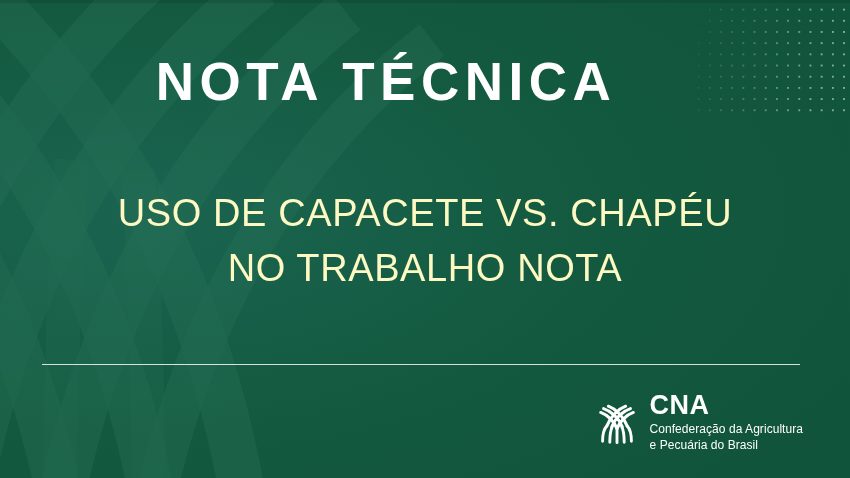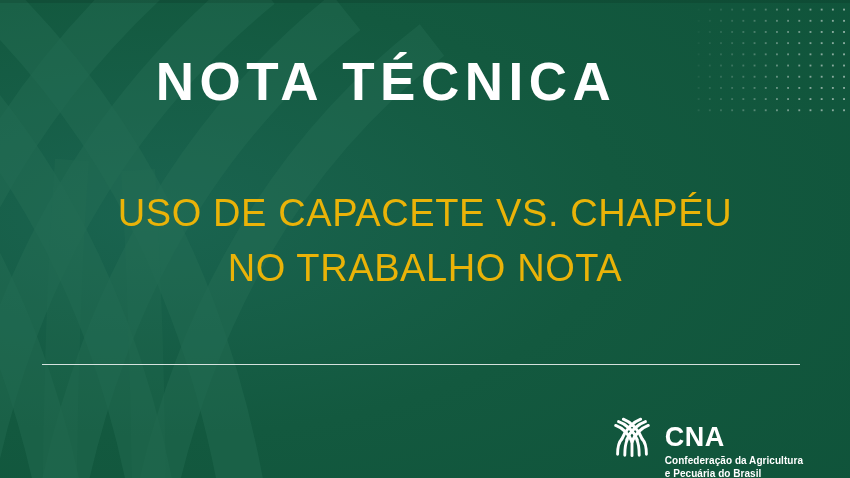--- a/index.html
+++ b/index.html
@@ -80,21 +80,21 @@
     line-height: 1.05;
     white-space: nowrap;
   }
 
   .subtitle {
     position: absolute;
     top: 186px;
     left: 0;
     width: 850px;
     text-align: center;
-    color: #eab308;
+    color: #fef9c3;
     font-size: 38px;
     font-weight: 300;
     letter-spacing: 0.6px;
     line-height: 1.45;
   }
   .subtitle .line { display: block; }
 
   .divider {
     position: absolute;
     left: 42px;
@@ -133,27 +133,26 @@
     display: flex;
     flex-direction: column;
     justify-content: center;
   }
   .logo-wordmark {
     color: #ffffff;
     font-size: 27px;
     font-weight: 700;
     letter-spacing: 0.5px;
     line-height: 1;
-    margin-top: 32px;
   }
   .logo-tagline {
     margin-top: 3px;
     color: #ffffff;
-    font-size: 10px;
-    font-weight: 700;
+    font-size: 12px;
+    font-weight: 400;
     line-height: 1.32;
     letter-spacing: 0.05px;
   }
   .logo-tagline span { display: block; }
 </style>
 </head>
 <body>
 
 <div class="slide">
 

